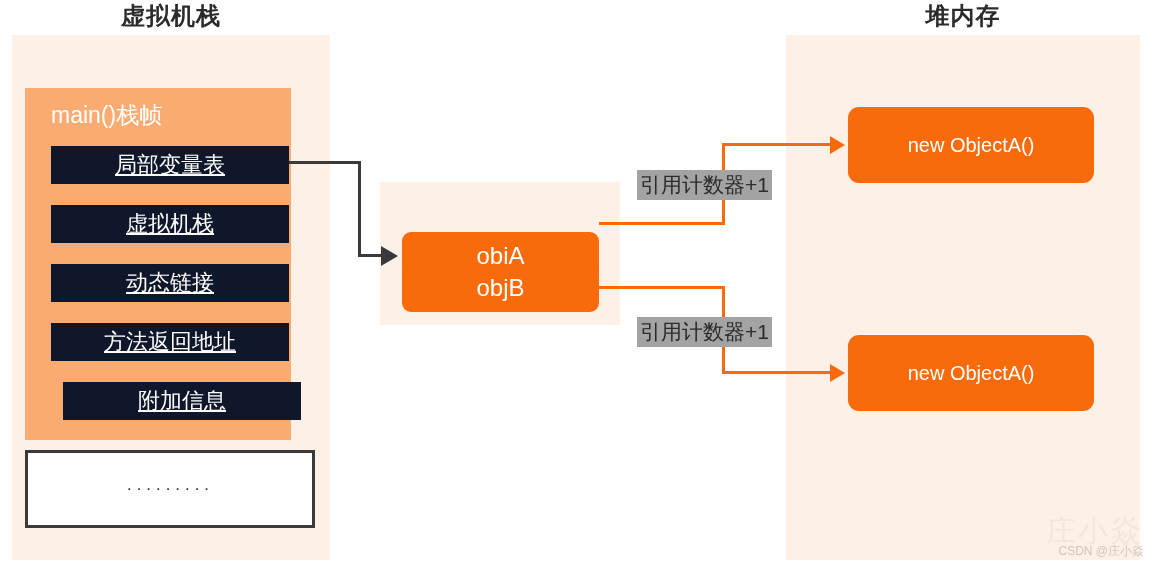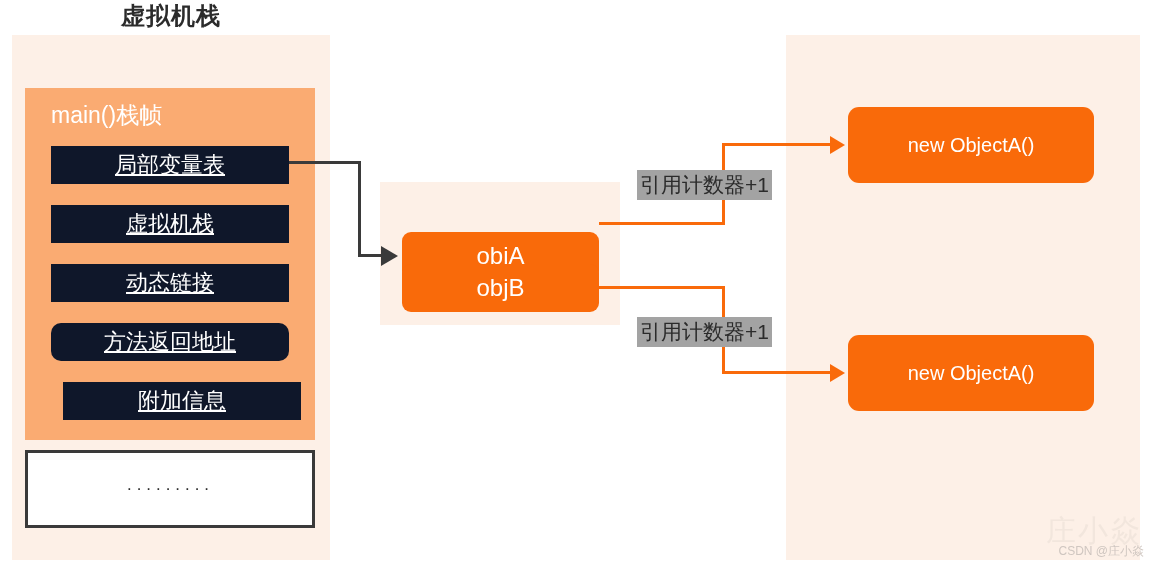--- a/index.html
+++ b/index.html
@@ -34,21 +34,21 @@
     font-weight: bold;
     color: #2b2b2b;
     letter-spacing: 1px;
   }
 
   
   #main-frame {
     position: absolute;
     left: 25px;
     top: 88px;
-    width: 290px;
+    width: 266px;
     height: 352px;
     background: #faab72;
   }
   #main-frame-label {
     position: absolute;
     left: 26px;
     top: 12px;
     font-size: 23px;
     color: #ffffff;
   }
@@ -180,35 +180,38 @@
   <div class="panel-title" id="stack-title-wrap" style="left:12px; width:318px;">
     <span>虚拟机栈</span>
   </div>
 
   <div id="main-frame">
     <div id="main-frame-label">main()栈帧</div>
 
     <div class="stack-slot" style="top:58px;">局部变量表</div>
     <div class="stack-slot" style="top:117px;">虚拟机栈</div>
     <div class="stack-slot" style="top:176px;">动态链接</div>
-    <div class="stack-slot" style="top:235px;border-radius:10px;">方法返回地址</div>
+    <div class="stack-slot" style="top:235px;">方法返回地址</div>
     <div class="stack-slot" style="top:294px;margin-left:12px;">附加信息</div>
   </div>
 
   <div id="ellipsis-box">
     <span>·········</span>
   </div>
 
   <div class="panel" id="mid-panel"></div>
 
   <div class="ref-box" id="ref-objA">objA</div>
   <div class="ref-box" id="ref-objB">objB</div>
 
   <div class="panel" id="heap-panel"></div>
 
+  <div class="panel-title" id="heap-title-wrap" style="left:786px; width:354px;">
+    <span>堆内存</span>
+  </div>
 
   <div class="heap-obj" id="heap-objA">new ObjectA()</div>
   <div class="heap-obj" id="heap-objB">new ObjectA()</div>
 
   <div class="conn-dark" style="left:289px; top:161px; width:72px; height:3px;"></div>
 
   <div class="conn-dark" style="left:358px; top:161px; width:3px; height:96px;"></div>
 
   <div class="conn-dark" style="left:358px; top:254px; width:24px; height:3px;"></div>
   <div class="arrow-head-dark" style="left:381px; top:246px;"></div>

